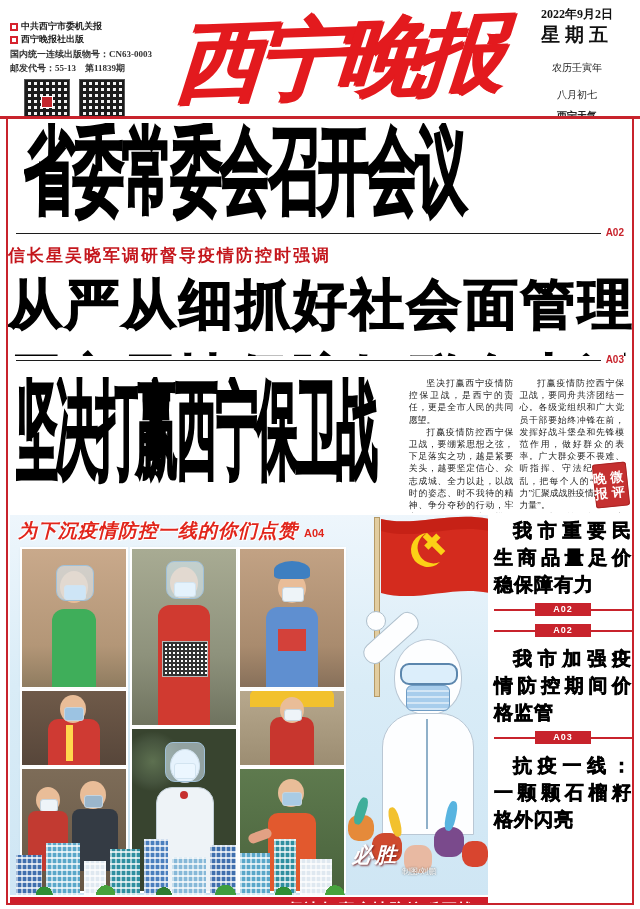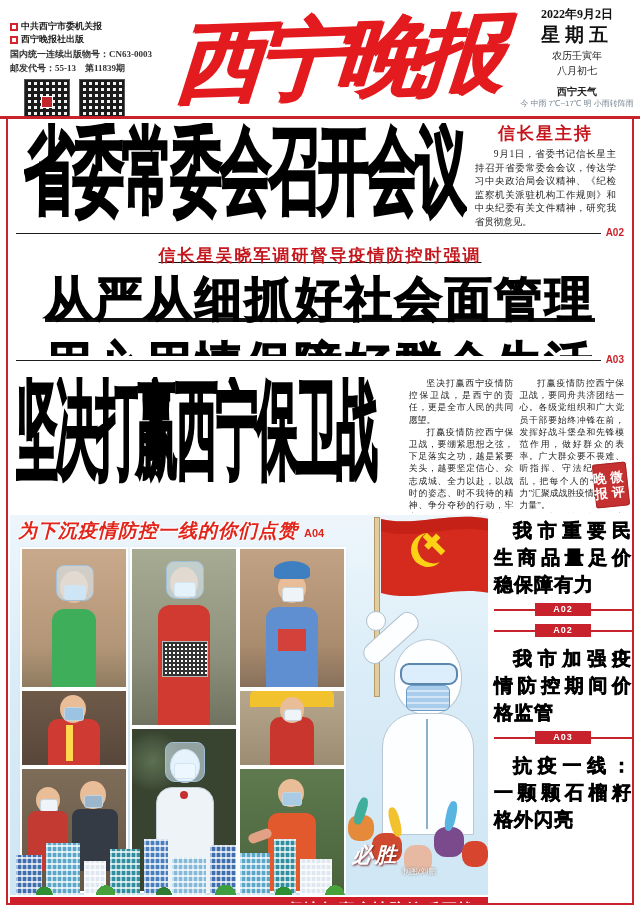--- a/index.html
+++ b/index.html
@@ -18,21 +18,21 @@
         repeating-linear-gradient(0deg,#1b1b1b 0 3px,transparent 3px 6px),
         repeating-linear-gradient(90deg,#1b1b1b 0 3px,#f2f2f2 3px 6px);}
   .qr.center-red::after{content:"";position:absolute;left:16px;top:16px;width:10px;height:10px;background:#c2272d;border:1px solid #fff;}
   .brush-title{position:absolute;left:158px;top:2px;width:356px;height:110px;display:flex;align-items:center;justify-content:center;}
   .brush-title span{font-family:"DejaVu Serif",serif;font-weight:900;font-style:italic;
       font-size:88px;line-height:1;color:#e31a1e;letter-spacing:-8px;white-space:nowrap;
       transform:skewX(-6deg) rotate(-2deg);text-shadow:2px 1px 0 #e31a1e;}
   .mh-right{position:absolute;left:520px;top:6px;width:114px;text-align:center;}
   .mh-date{font:bold 12px/16px "Liberation Serif",serif;color:#111;}
   .mh-week{font:bold 19px/24px "Liberation Serif",serif;letter-spacing:5px;margin-top:1px;color:#111;}
-  .mh-lunar{font:10px/13px "Liberation Serif",serif;color:#222;margin-top:2px;}
+  .mh-lunar{font:10px/13px "Liberation Serif",serif;color:#222;margin-top:14px;}
   .mh-pages{margin-top:4px;background:#cfe9f6;color:#144f8c;font:bold 15px/22px "Liberation Serif",serif;letter-spacing:2px;}
   .mh-wtitle{font:bold 10px/14px "Liberation Sans",sans-serif;margin-top:8px;color:#222;}
   .mh-wline{font:8px/10px "Liberation Sans",sans-serif;color:#7b8894;white-space:nowrap;}
   
   .toprule{position:absolute;left:0;top:116px;width:640px;height:3px;background:#c8232c;}
   .content{position:absolute;left:6px;top:119px;width:628px;height:786px;
            border-left:2px solid #c8232c;border-right:2px solid #c8232c;border-bottom:2px solid #c8232c;
            box-sizing:border-box;overflow:hidden;background:#fff;}
   
   .s1{display:flex;gap:8px;padding:4px 16px 0;height:106px;overflow:hidden;}
@@ -40,23 +40,23 @@
   .s1-headline span{display:block;font-family:"Liberation Sans",sans-serif;font-weight:900;font-size:51px;
       letter-spacing:-2px;line-height:1;white-space:nowrap;color:#000;
       transform:scaleY(1.85);transform-origin:top left;-webkit-text-stroke:1.5px #000;}
   .s1-right{width:146px;}
   .byline{font:bold 17px/22px "Liberation Serif",serif;color:#c4161c;text-align:center;letter-spacing:2px;margin-bottom:3px;}
   .s1-body{font:9.5px/13.5px "Liberation Serif",serif;color:#222;text-align:justify;text-indent:2em;}
   .rule{position:relative;border-top:1.5px solid #1c1c1c;margin:4px 8px 0;height:10px;}
   .rule .ref{position:absolute;right:0;top:-8px;background:#fff;padding-left:5px;
              font:bold 10px/14px "Liberation Sans",sans-serif;color:#c8232c;}
   
-  .s2{height:112px;text-align:center;overflow:hidden;text-decoration:underline;}
+  .s2{height:112px;overflow:hidden;}
   .kicker{font:bold 17px/22px "Liberation Serif",serif;color:#c4161c;letter-spacing:2px;margin-top:1px;}
-  .s2 .hl{font-family:"Liberation Sans",sans-serif;font-weight:900;font-size:47px;line-height:1.38;
+  .s2 .hl{font-family:"Liberation Sans",sans-serif;font-weight:900;font-size:54px;line-height:1.38;
           letter-spacing:3px;color:#000;white-space:nowrap;-webkit-text-stroke:1.5px #000;
           transform:scaleY(1.0);}
   
   .s3{display:flex;padding:6px 8px 0;height:136px;overflow:hidden;position:relative;}
   .s3-title{width:392px;overflow:hidden;}
   .s3-title span{display:block;font-family:"Liberation Sans",sans-serif;font-weight:900;font-size:42px;
       line-height:1;letter-spacing:-2px;white-space:nowrap;color:#000;
       transform:scaleY(2.55);transform-origin:top left;-webkit-text-stroke:1.2px #000;}
   .s3 .col{width:106px;margin-left:6px;font:8.8px/12.2px "Liberation Serif",serif;color:#222;text-align:justify;}
   .s3 .col p{margin:0;text-indent:2em;}
@@ -158,24 +158,20 @@
       <div class="mh-wline">今 中雨 7℃~17℃ 明 小雨转阵雨</div>
     </div>
   </div>
   <div class="toprule"></div>
 
   <div class="content">
 
     <div class="s1">
       <div class="s1-headline">
         <span>省委常委会召开会议</span>
-      </div>
-      <div class="s1-right">
-        <div class="byline">信长星主持</div>
-        <div class="s1-body">9月1日，省委书记信长星主持召开省委常委会会议，传达学习中央政治局会议精神、《纪检监察机关派驻机构工作规则》和中央纪委有关文件精神，研究我省贯彻意见。</div>
       </div>
     </div>
     <div class="rule">
       <span class="ref">A02</span>
     </div>
 
     <div class="s2">
       <div class="kicker">信长星吴晓军调研督导疫情防控时强调</div>
       <div class="hl">从严从细抓好社会面管理</div>
       <div class="hl">用心用情保障好群众生活</div>

